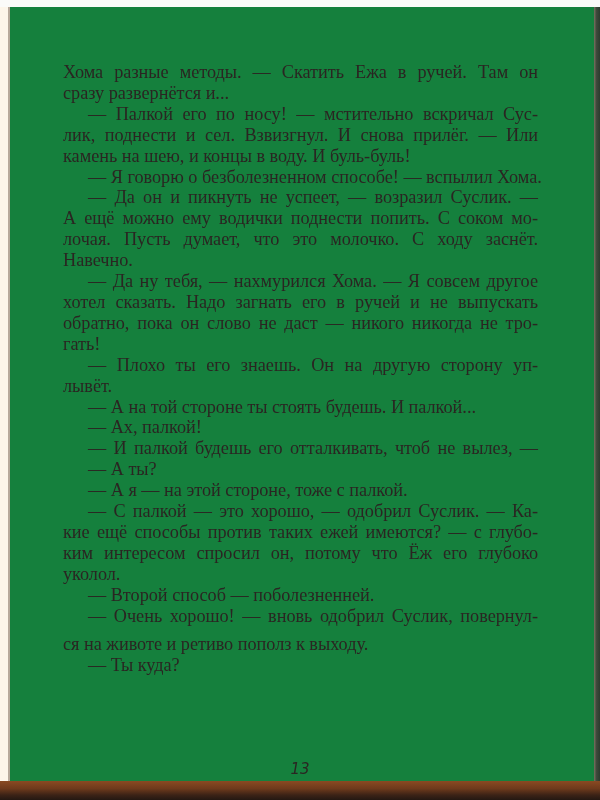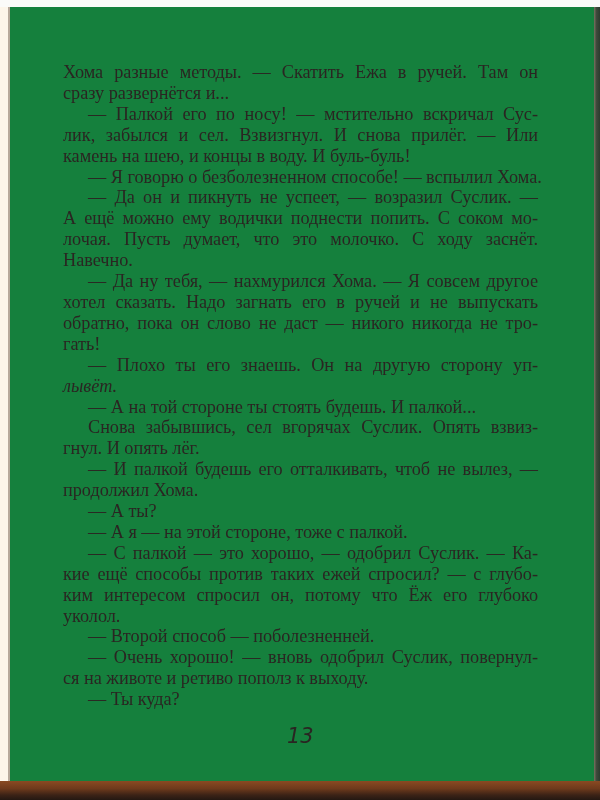--- a/index.html
+++ b/index.html
@@ -70,97 +70,95 @@
       display: block;
       white-space: nowrap;
       text-align-last: justify;
     }
     .page .line.last {
       text-align-last: left;
     }
     .page-number {
       position: absolute;
       left: 287px;
-      top: 724px;
+      top: 760px;
       width: 26px;
       text-align: center;
       font-family: "DejaVu Sans", sans-serif;
       font-style: italic;
-      font-size: 21px;
+      font-size: 15px;
       color: #2a2522;
     }
   </style>
 </head>
 <body>
 
 <div class="scan">
   <div class="top-strip"></div>
   <div class="left-edge"></div>
   <div class="left-line"></div>
   <div class="right-edge"></div>
   <div class="bottom-band"></div>
 
   <div class="page" id="page-text">
       <p class="noindent">
         <span class="line">Хома разные методы. — Скатить Ежа в ручей. Там он</span>
         <span class="line last" style="text-indent: 0px; font-family: Liberation Serif, serif;">сразу развернётся и...</span>
       </p>
       <p>
         <span class="line">— Палкой его по носу! — мстительно вскричал Сус-</span>
-        <span class="line" style="text-indent: 0px;">лик,  забылся и сел. Взвизгнул. И снова прилёг. — Или</span>
+        <span class="line" style="text-indent: 0px;">лик,  поднести и сел. Взвизгнул. И снова прилёг. — Или</span>
         <span class="line last" style="text-indent: 0px;">камень на шею, и концы в воду. И буль-буль!</span>
       </p>
       <p>
         <span class="line last">— Я говорю о безболезненном способе! — вспылил Хома.</span>
       </p>
       <p>
         <span class="line">— Да он и пикнуть не успеет, — возразил Суслик. —</span>
         <span class="line" style="text-indent: 0px;">А ещё можно ему водички поднести попить. С соком мо-</span>
         <span class="line" style="text-indent: 0px;">лочая. Пусть думает, что это молочко. С ходу заснёт.</span>
         <span class="line last" style="text-indent: 0px; font-family: Liberation Serif, serif;">Навечно.</span>
       </p>
       <p>
         <span class="line">— Да ну тебя, — нахмурился Хома. — Я совсем другое</span>
         <span class="line" style="text-indent: 0px;">хотел сказать. Надо загнать его в ручей и не выпускать</span>
         <span class="line" style="text-indent: 0px;">обратно, пока он слово не даст — никого никогда не тро-</span>
         <span class="line last" style="text-indent: 0px;">гать!</span>
       </p>
       <p>
         <span class="line">— Плохо ты его знаешь. Он на другую сторону уп-</span>
-        <span class="line last" style="text-indent: 0px; font-style: italic;">лывёт.</span>
+        <span class="line last" style="text-indent: 0px;">лывёт.</span>
       </p>
       <p>
         <span class="line last">— А на той стороне ты стоять будешь. И палкой...</span>
       </p>
       <p>
-        <span class="line">Снова забывшись, сел  вгорячах Суслик. Опять взвиз-</span>
-        <span class="line last" style="text-indent: 0px;">гнул. И опять лёг.</span>
+        <span class="line last">— Ах, палкой!</span>
       </p>
       <p>
         <span class="line">— И палкой будешь его отталкивать, чтоб не вылез, —</span>
-        <span class="line last" style="text-indent: 0px;">продолжил Хома.</span>
       </p>
       <p>
         <span class="line last">— А ты?</span>
       </p>
       <p>
         <span class="line last">— А я — на этой стороне, тоже с палкой.</span>
       </p>
       <p>
         <span class="line">— С палкой — это хорошо, — одобрил Суслик. — Ка-</span>
-        <span class="line" style="text-indent: 0px;">кие ещё способы против таких ежей спросил? — с глубо-</span>
+        <span class="line" style="text-indent: 0px;">кие ещё способы против таких ежей имеются? — с глубо-</span>
         <span class="line" style="text-indent: 0px;">ким интересом спросил он, потому что Ёж его глубоко</span>
         <span class="line last" style="text-indent: 0px;">уколол.</span>
       </p>
       <p>
         <span class="line last">— Второй способ — поболезненней.</span>
       </p>
       <p>
         <span class="line">— Очень хорошо! — вновь одобрил Суслик, повернул-</span>
-        <span class="line last" style="text-indent: 0px;">ся на животе и ретиво пополз к выходу.</span>
+        <span class="line last" style="text-indent: 0px; margin-top: 8px;">ся на животе и ретиво пополз к выходу.</span>
       </p>
       <p>
         <span class="line last">— Ты куда?</span>
       </p>
     </div>
 
   <div class="page-number">13</div>
 </div>
 
 </body></html>

